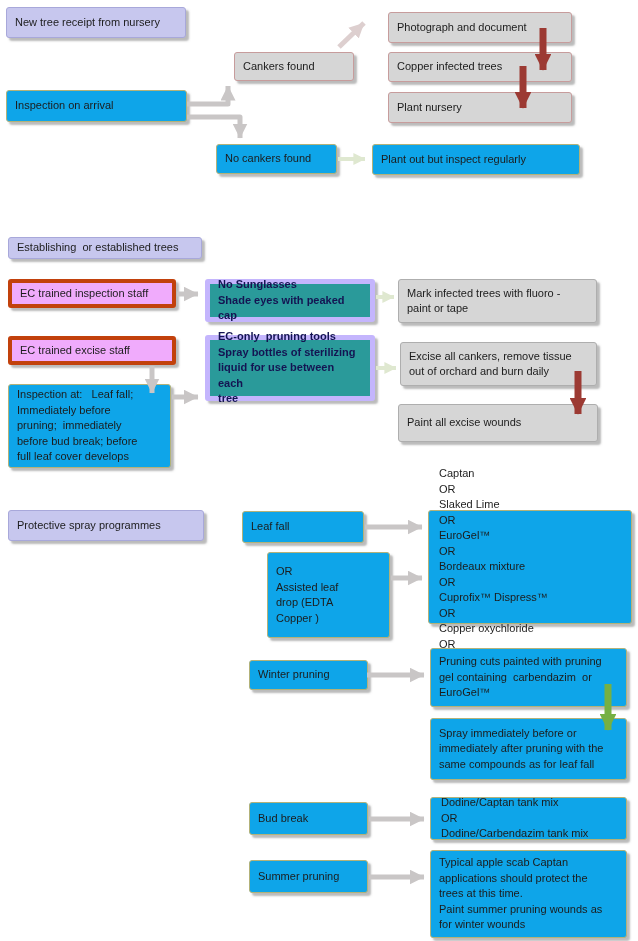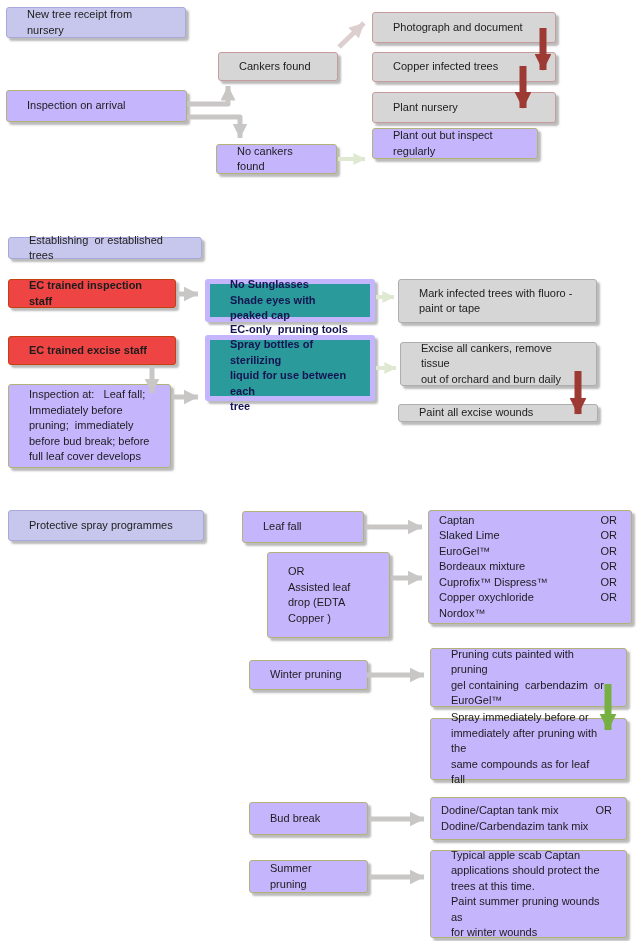--- a/index.html
+++ b/index.html
@@ -3,33 +3,33 @@
 <meta charset="utf-8">
 <style>
   html,body{margin:0;padding:0;background:#ffffff;}
   .stage{
     position:relative;width:638px;height:941px;background:#ffffff;overflow:hidden;
     font-family:"Liberation Sans",sans-serif;
   }
   .box{
     position:absolute;box-sizing:border-box;
     display:flex;align-items:center;
-    padding:4px 20px;border-radius:3px;
+    padding:4px 8px;border-radius:3px;
     font-size:11px;line-height:15.5px;color:#1c1c1c;
     box-shadow:3px 3px 2px rgba(120,120,120,.5);
   }
   .txt{white-space:pre-wrap;}
   .lavender{background:#c7c7ee;border:1px solid #a8a8da;}
-  .olive{background:#c4b5fd;border:1px solid #b3b279;}
-  .graypink{background:#d6d6d6;border:1px solid #c79c9c;}
+  .olive{background:#0ea5e9;border:1px solid #b3b279;}
+  .graypink{background:#d6d6d6;border:1px solid #c79c9c;margin-left:16px;}
   .gray{background:#d6d6d6;border:1px solid #aeaeae;}
   .teal{background:#2a9a9a;border:5px solid #c4b5fd;color:#141452;font-weight:bold;}
-  .peach{background:#ef4444;border:1px solid #c2410c;font-weight:bold;}
+  .peach{background:#f0abfc;border:4px solid #c2410c;}
   .opts{flex-direction:column;align-items:stretch;justify-content:center;padding:3px 14px 3px 10px;}
-  .opt-row{display:flex;justify-content:space-between;line-height:15.5px;}
+  .opt-row{display:flex;justify-content:space-between;line-height:15.5px;flex-direction:column;}
   svg.arrows{position:absolute;left:0;top:0;z-index:5;pointer-events:none;}
   .box{z-index:1;}
 </style>
 </head>
 <body>
 
 <div class="stage">
 
   <div class="box lavender" style="left:6px;top:7px;width:180px;height:31px">
       <span class="txt">New tree receipt from nursery</span>
@@ -45,21 +45,21 @@
     </div>
   <div class="box graypink" style="left:372px;top:52px;width:184px;height:30px">
       <span class="txt">Copper infected trees</span>
     </div>
   <div class="box graypink" style="left:372px;top:92px;width:184px;height:31px">
       <span class="txt">Plant nursery</span>
     </div>
   <div class="box olive" style="left:216px;top:144px;width:121px;height:30px">
       <span class="txt">No cankers found</span>
     </div>
-  <div class="box olive" style="left:372px;top:128px;width:166px;height:31px">
+  <div class="box olive" style="left:372px;top:144px;width:208px;height:31px">
       <span class="txt">Plant out but inspect regularly</span>
     </div>
 
   <div class="box lavender" style="left:8px;top:237px;width:194px;height:22px">
       <span class="txt">Establishing  or established trees</span>
     </div>
   <div class="box peach" style="left:8px;top:279px;width:168px;height:29px">
       <span class="txt">EC trained inspection staff</span>
     </div>
   <div class="box teal" style="left:205px;top:279px;width:170px;height:43px">
@@ -76,21 +76,21 @@
   <div class="box teal" style="left:205px;top:335px;width:170px;height:66px">
       <span class="txt">EC-only  pruning tools
 Spray bottles of sterilizing
 liquid for use between each
 tree</span>
     </div>
   <div class="box gray" style="left:400px;top:342px;width:197px;height:44px">
       <span class="txt">Excise all cankers, remove tissue
 out of orchard and burn daily</span>
     </div>
-  <div class="box gray" style="left:398px;top:404px;width:200px;height:18px">
+  <div class="box gray" style="left:398px;top:404px;width:200px;height:38px">
       <span class="txt">Paint all excise wounds</span>
     </div>
   <div class="box olive" style="left:8px;top:384px;width:163px;height:84px">
       <span class="txt">Inspection at:   Leaf fall;
 Immediately before
 pruning;  immediately
 before bud break; before
 full leaf cover develops</span>
     </div>
 

